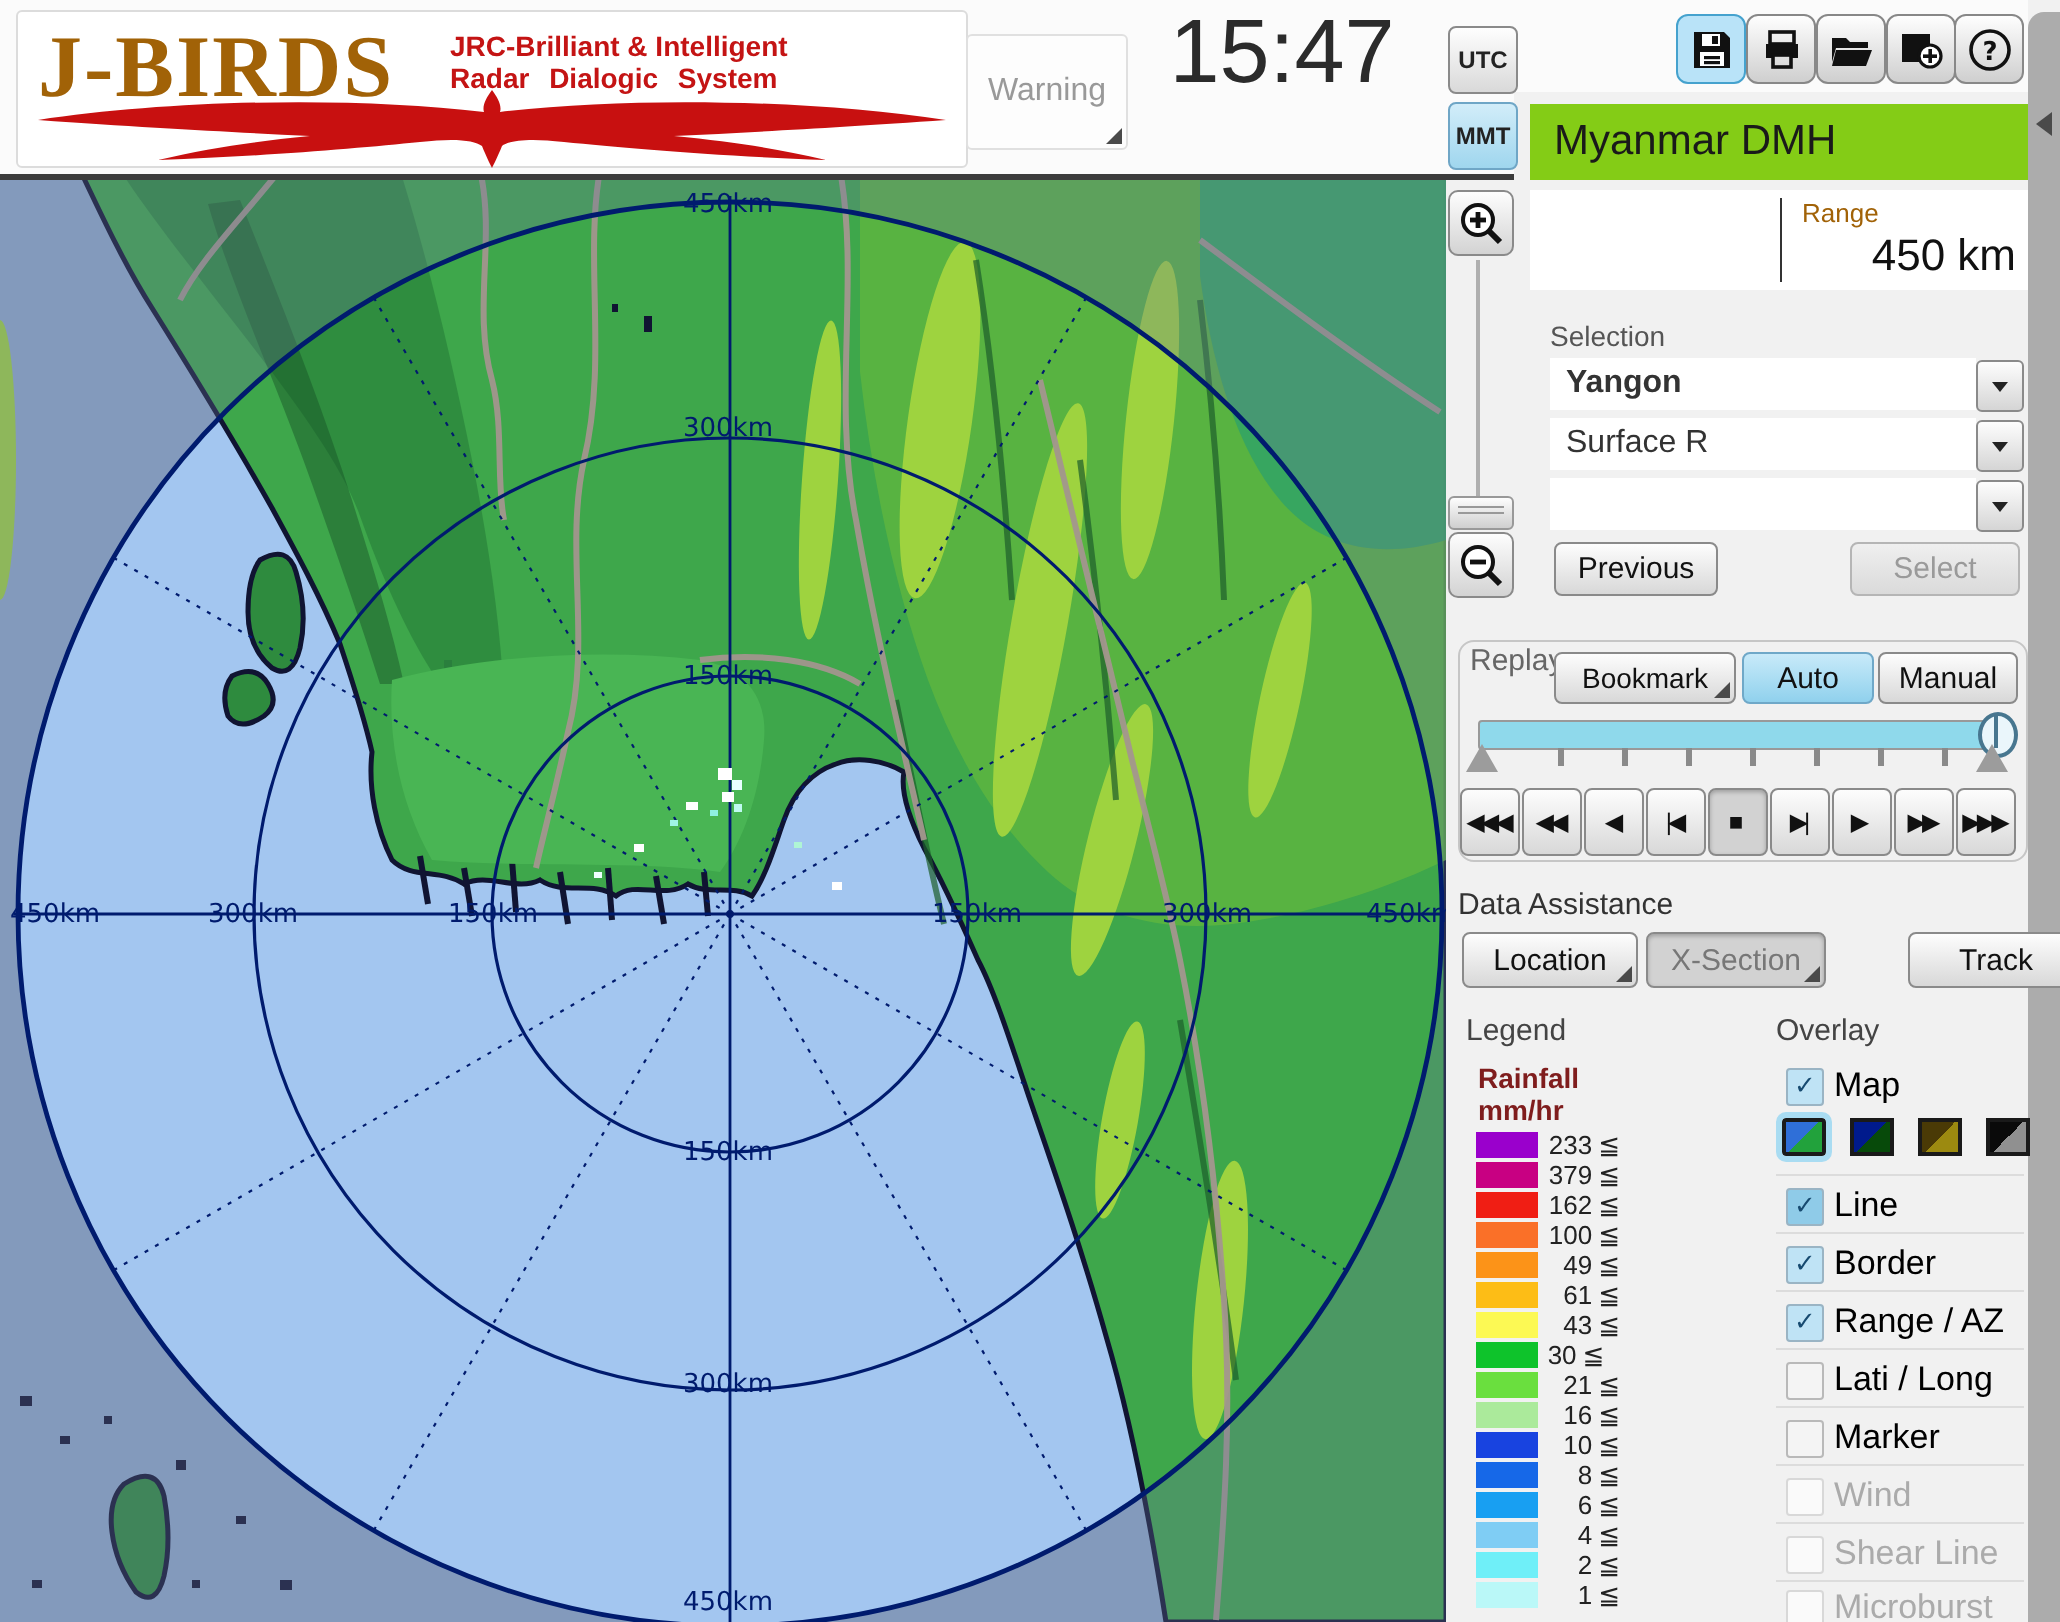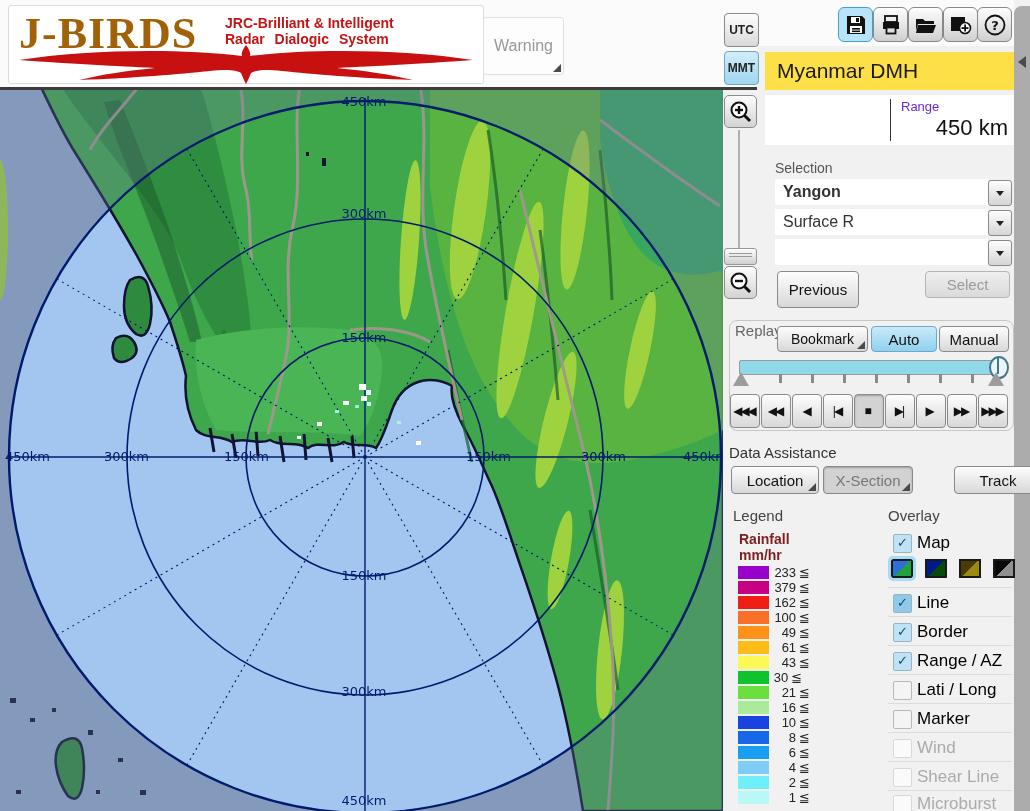--- a/index.html
+++ b/index.html
@@ -25,25 +25,25 @@
   
   .panel-bg{left:723px;top:0;width:307px;height:811px;background:#F1F1F1;}
   .toolbar-strip{left:757px;top:0;width:257px;height:46px;background:#FBFBFB;}
   .right-strip{left:1014px;top:6px;width:16px;height:805px;background:#ACACAC;border-radius:8px 0 0 0;}
   .strip-tri{left:1018px;top:56px;width:0;height:0;border-top:6px solid transparent;border-bottom:6px solid transparent;border-right:8px solid #4A4A4A;}
 
   .tool-btn{top:7px;width:33px;height:33px;border:1px solid #888;border-radius:6px;
             background:linear-gradient(#FEFEFE,#CFCFCF);display:flex;align-items:center;justify-content:center;}
   .tool-btn.sel{background:#B9E3F8;border-color:#45A2CE;}
 
-  .station-box{left:765px;top:52px;width:249px;height:38px;background:#fde047;display:flex;align-items:center;
+  .station-box{left:765px;top:52px;width:249px;height:38px;background:#84cc16;display:flex;align-items:center;
                font-size:21px;color:#1A1A1A;padding-left:12px;box-sizing:border-box;}
   .range-box{left:765px;top:95px;width:249px;height:50px;background:#FFF;}
   .range-div{left:890px;top:99px;width:1px;height:42px;background:#333;}
-  .range-label{left:901px;top:99px;font-size:13px;color:#6d28d9;}
+  .range-label{left:901px;top:99px;font-size:13px;color:#a16207;}
   .range-value{left:860px;top:115px;width:148px;text-align:right;font-size:22px;color:#111;}
 
   .sel-label{left:775px;top:160px;font-size:14px;color:#555;}
   .dd-row{left:775px;width:237px;height:26px;}
   .dd-field{position:absolute;left:0;top:0;width:213px;height:26px;background:#FFF;font-size:16px;color:#222;
             display:flex;align-items:center;padding-left:8px;box-sizing:border-box;}
   .dd-btn{position:absolute;right:0;top:1px;width:22px;height:24px;border:1px solid #8A8A8A;border-radius:3px;
           background:linear-gradient(#FDFDFD,#D5D5D5);display:flex;align-items:center;justify-content:center;}
   .dd-arrow{width:0;height:0;border-left:4px solid transparent;border-right:4px solid transparent;border-top:5px solid #222;}
 
@@ -110,20 +110,21 @@
       <path fill="#C81010" d="M231,1 C228,5 226,9 227,12 C160,4 70,6 4,16 C60,20 100,22 140,24
         C110,27 90,30 64,36 C120,34 165,30 195,27 C212,25 222,26 226,29 C228,34 230,38 231,40
         C232,38 234,34 236,29 C240,26 250,25 267,27 C297,30 342,34 398,36 C372,30 352,27 322,24
         C362,22 402,20 458,16 C392,6 302,4 235,12 C236,9 234,5 231,1 Z"></path>
     </svg>
   </div>
   <div class="abs warning-btn">
     <span>Warning</span>
     <span class="corner-tri"></span>
   </div>
+  <div class="abs clock-time">15:47</div>
   <div class="abs tz-btn" style="left:724px;top:13px;">UTC</div>
   <div class="abs tz-btn sel" style="left:724px;top:51px;">MMT</div>
 </div>
 
 <div class="abs tool-btn sel" style="left:838px;">
   <svg width="22" height="22" viewBox="0 0 22 22">
     <path fill="#111" d="M2,2 h15 l3,3 v15 h-18 z"></path>
     <rect fill="#FFF" x="6" y="3" width="9" height="6"></rect>
     <rect fill="#111" x="11" y="4" width="3" height="4"></rect>
     <rect fill="#FFF" x="5" y="12" width="12" height="7"></rect>
@@ -179,21 +180,21 @@
       <span class="dd-arrow"></span>
     </div>
 </div>
 <div class="abs dd-row" style="top:239px;">
   <div class="dd-field"></div>
   <div class="dd-btn">
       <span class="dd-arrow"></span>
     </div>
 </div>
 
-<div class="abs btn" style="left:777px;top:271px;width:82px;height:37px;">Previous</div>
+<div class="abs btn" style="left:777px;top:271px;width:82px;height:27px;">Previous</div>
 <div class="abs btn disabled" style="left:925px;top:271px;width:85px;height:27px;">Select</div>
 
 <div class="abs replay-box"></div>
 <div class="abs replay-label">Replay</div>
 <div class="abs btn" style="left:777px;top:326px;width:91px;height:26px;font-size:14px;">
   <span>Bookmark</span>
   <span class="corner-tri"></span>
 </div>
 <div class="abs btn blue" style="left:871px;top:326px;width:66px;height:26px;">Auto</div>
 <div class="abs btn" style="left:939px;top:326px;width:70px;height:26px;">Manual</div>

